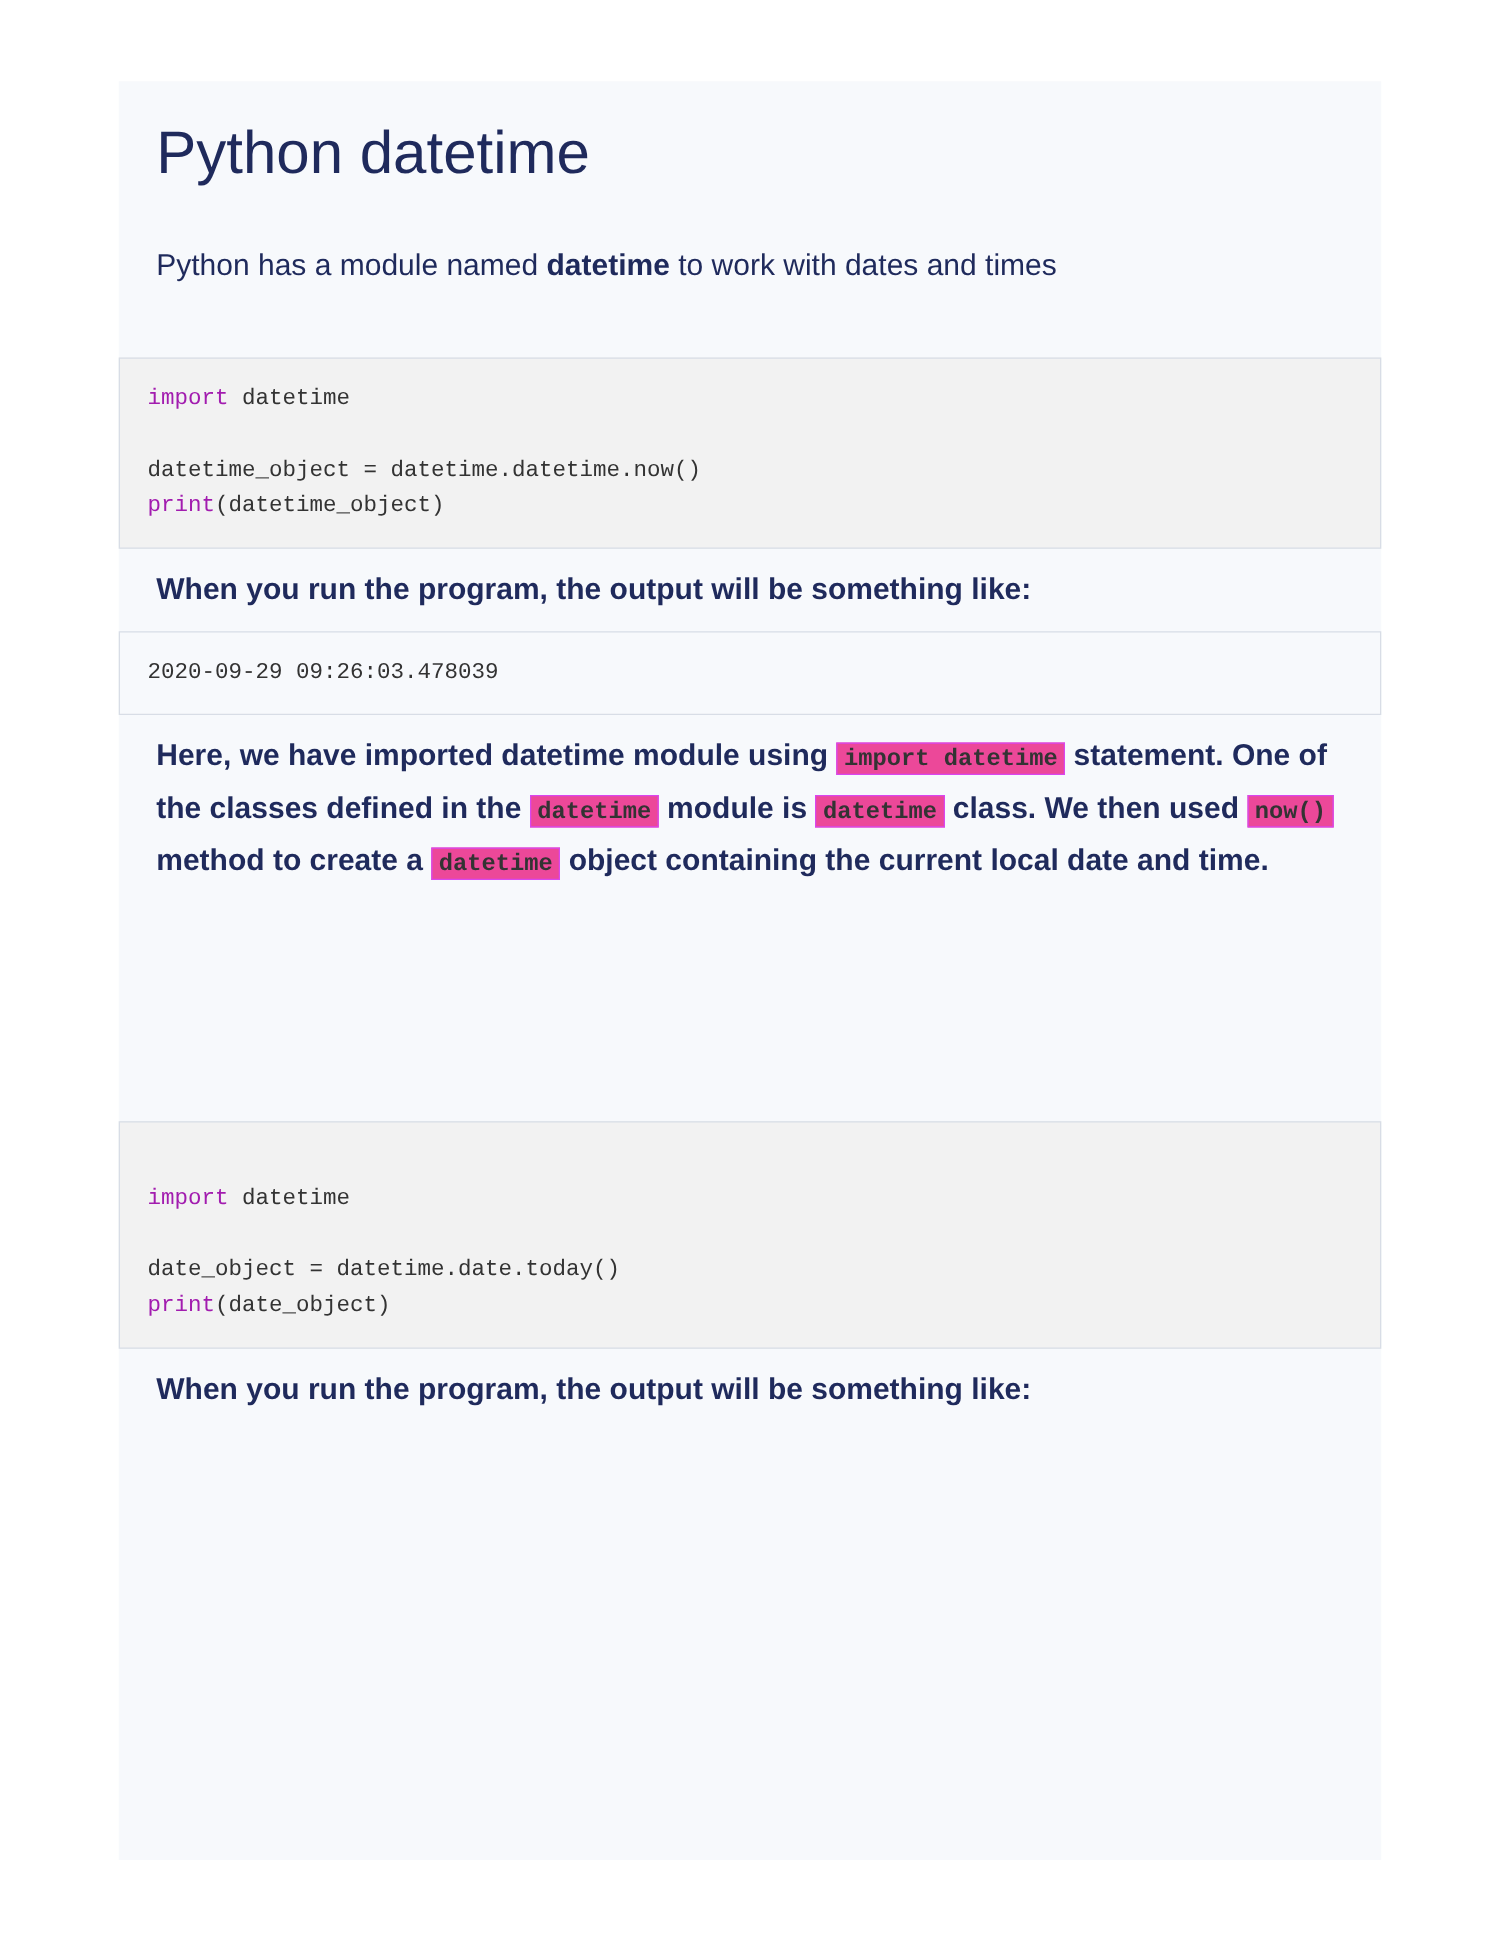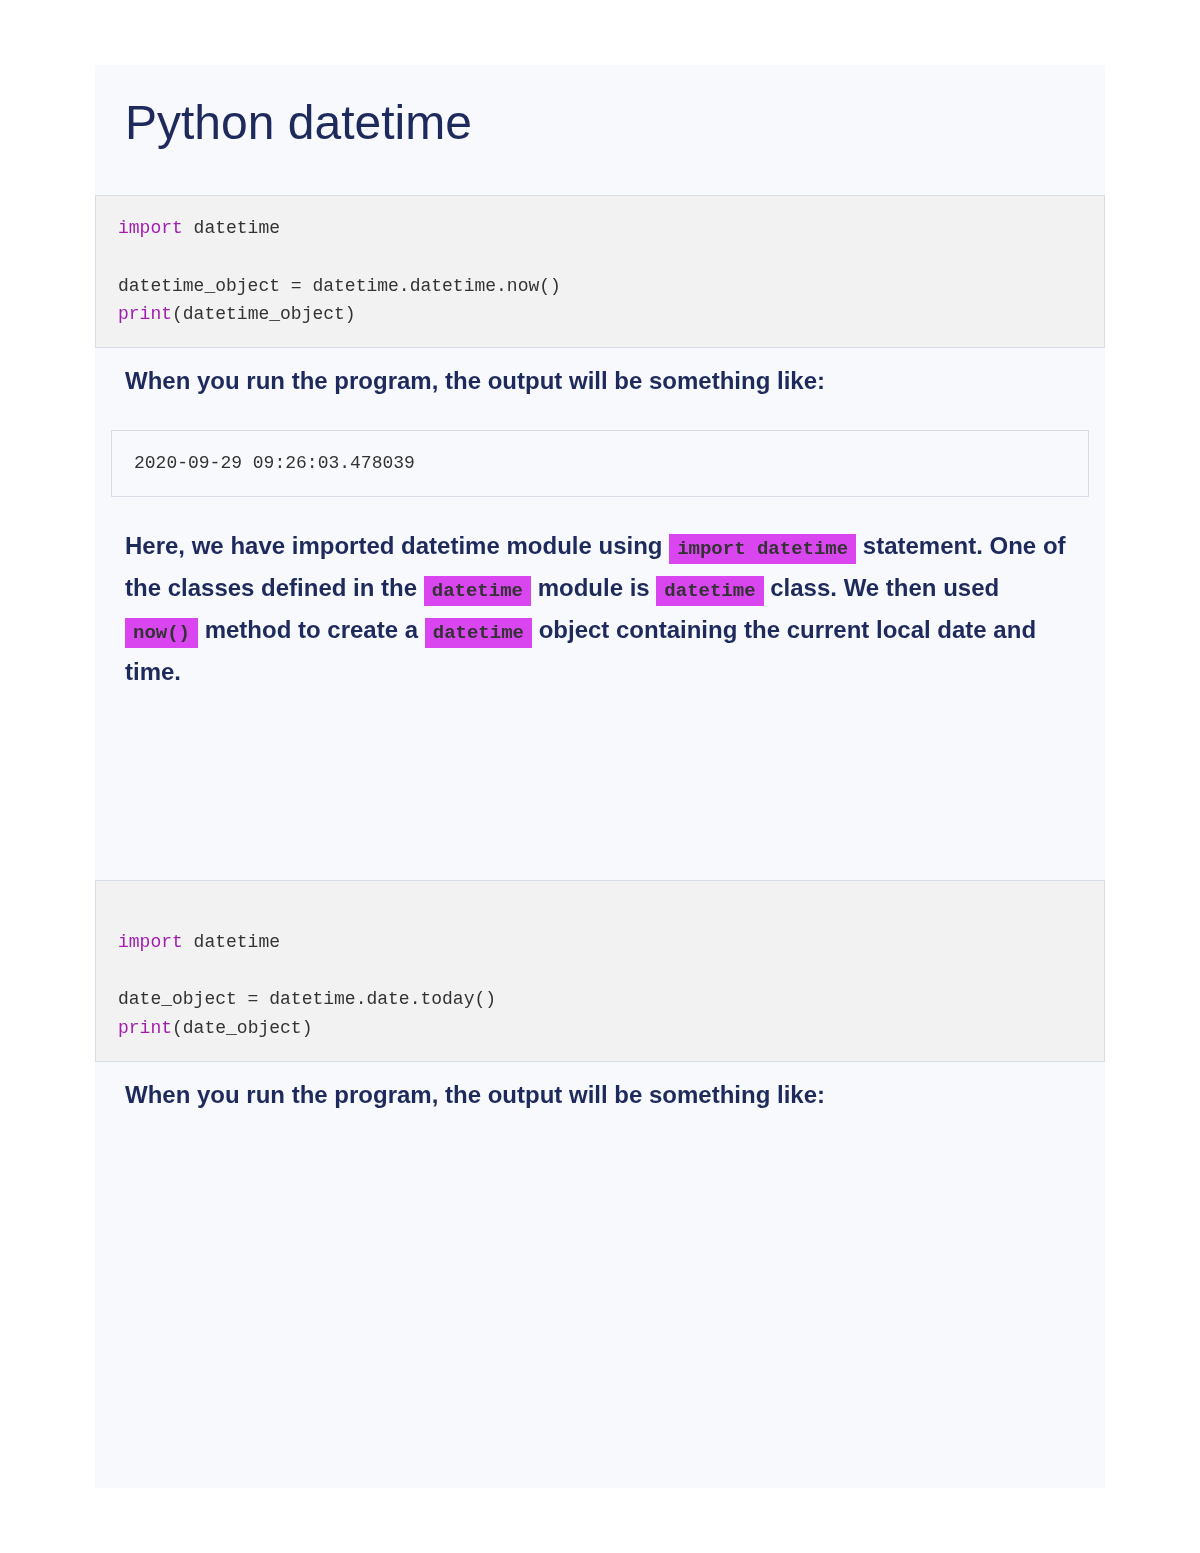--- a/index.html
+++ b/index.html
@@ -58,48 +58,51 @@
     }
     .output-block {
       background: #f7f9fc;
       border: 1px solid #d8dde6;
       padding: 18px 22px;
       font-family: "SFMono-Regular", Consolas, "Liberation Mono", Menlo, monospace;
       font-size: 18px;
       color: #333;
       line-height: 1.6;
       white-space: pre;
-      margin: 16px;
+      margin: 0;
     }
     .para {
       font-size: 24px;
       color: #1f2a5c;
       padding: 12px 30px;
       line-height: 1.75;
       font-weight: bold;
     }
     .inline-code {
       font-family: "SFMono-Regular", Consolas, "Liberation Mono", Menlo, monospace;
       font-size: 19px;
-      background: #d946ef;
-      border: 3px solid #d946ef;
+      background: #ec4899;
+      border: 1px solid #d946ef;
       padding: 1px 5px;
       color: #333;
     }
     .spacer-lg {
       height: 175px;
     }
   </style>
 </head>
 <body>
 
 <div class="page">
 
   <h1>Python datetime</h1>
 
+  <p class="intro">
+    <span>Python has a module named </span><strong>datetime</strong><span> to work with dates and times</span>
+  </p>
 
 
   <div class="code-block"><span class="kw">import</span><span> datetime</span>
 
 <span>datetime_object = datetime.datetime.now()</span>
 <span class="kw">print</span><span>(datetime_object)</span></div>
 
   <p class="para">When you run the program, the output will be something like:</p>
 
   <div class="output-block">2020-09-29 09:26:03.478039</div>

